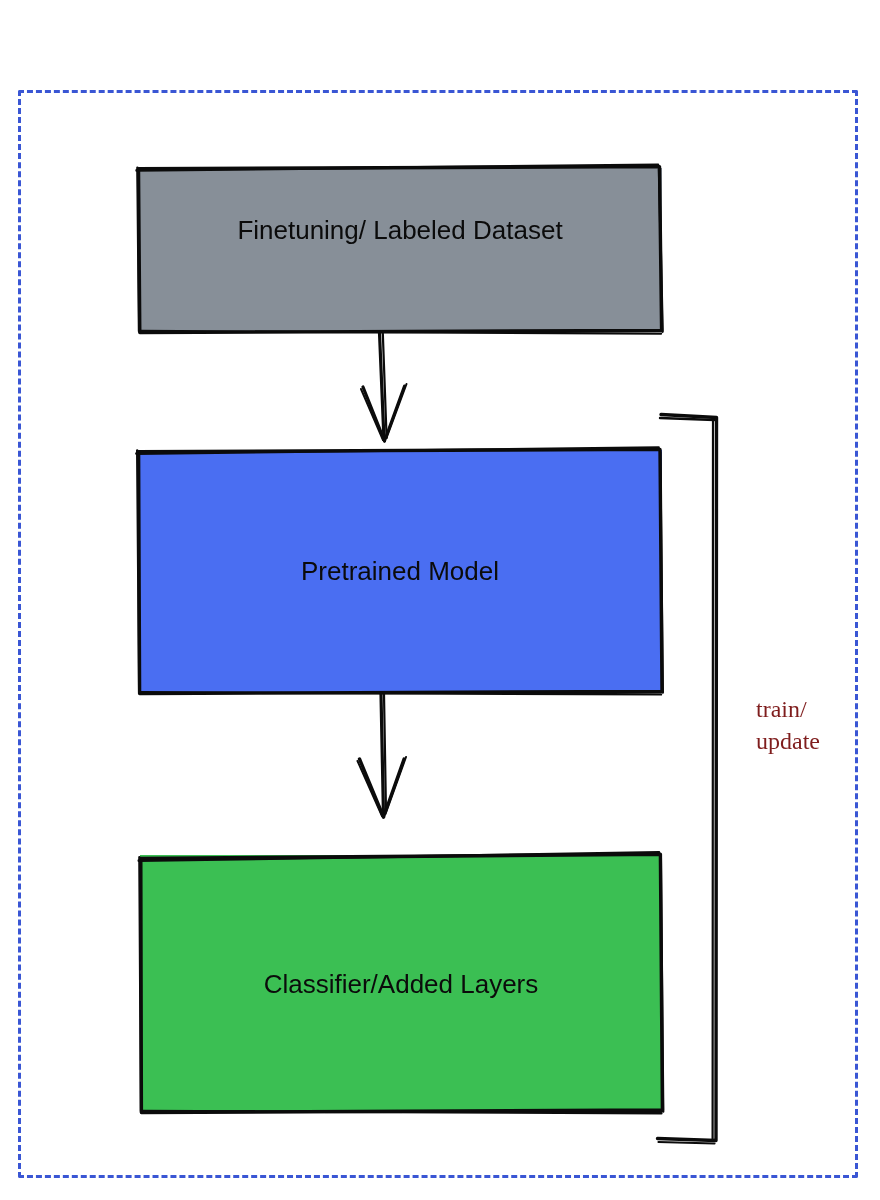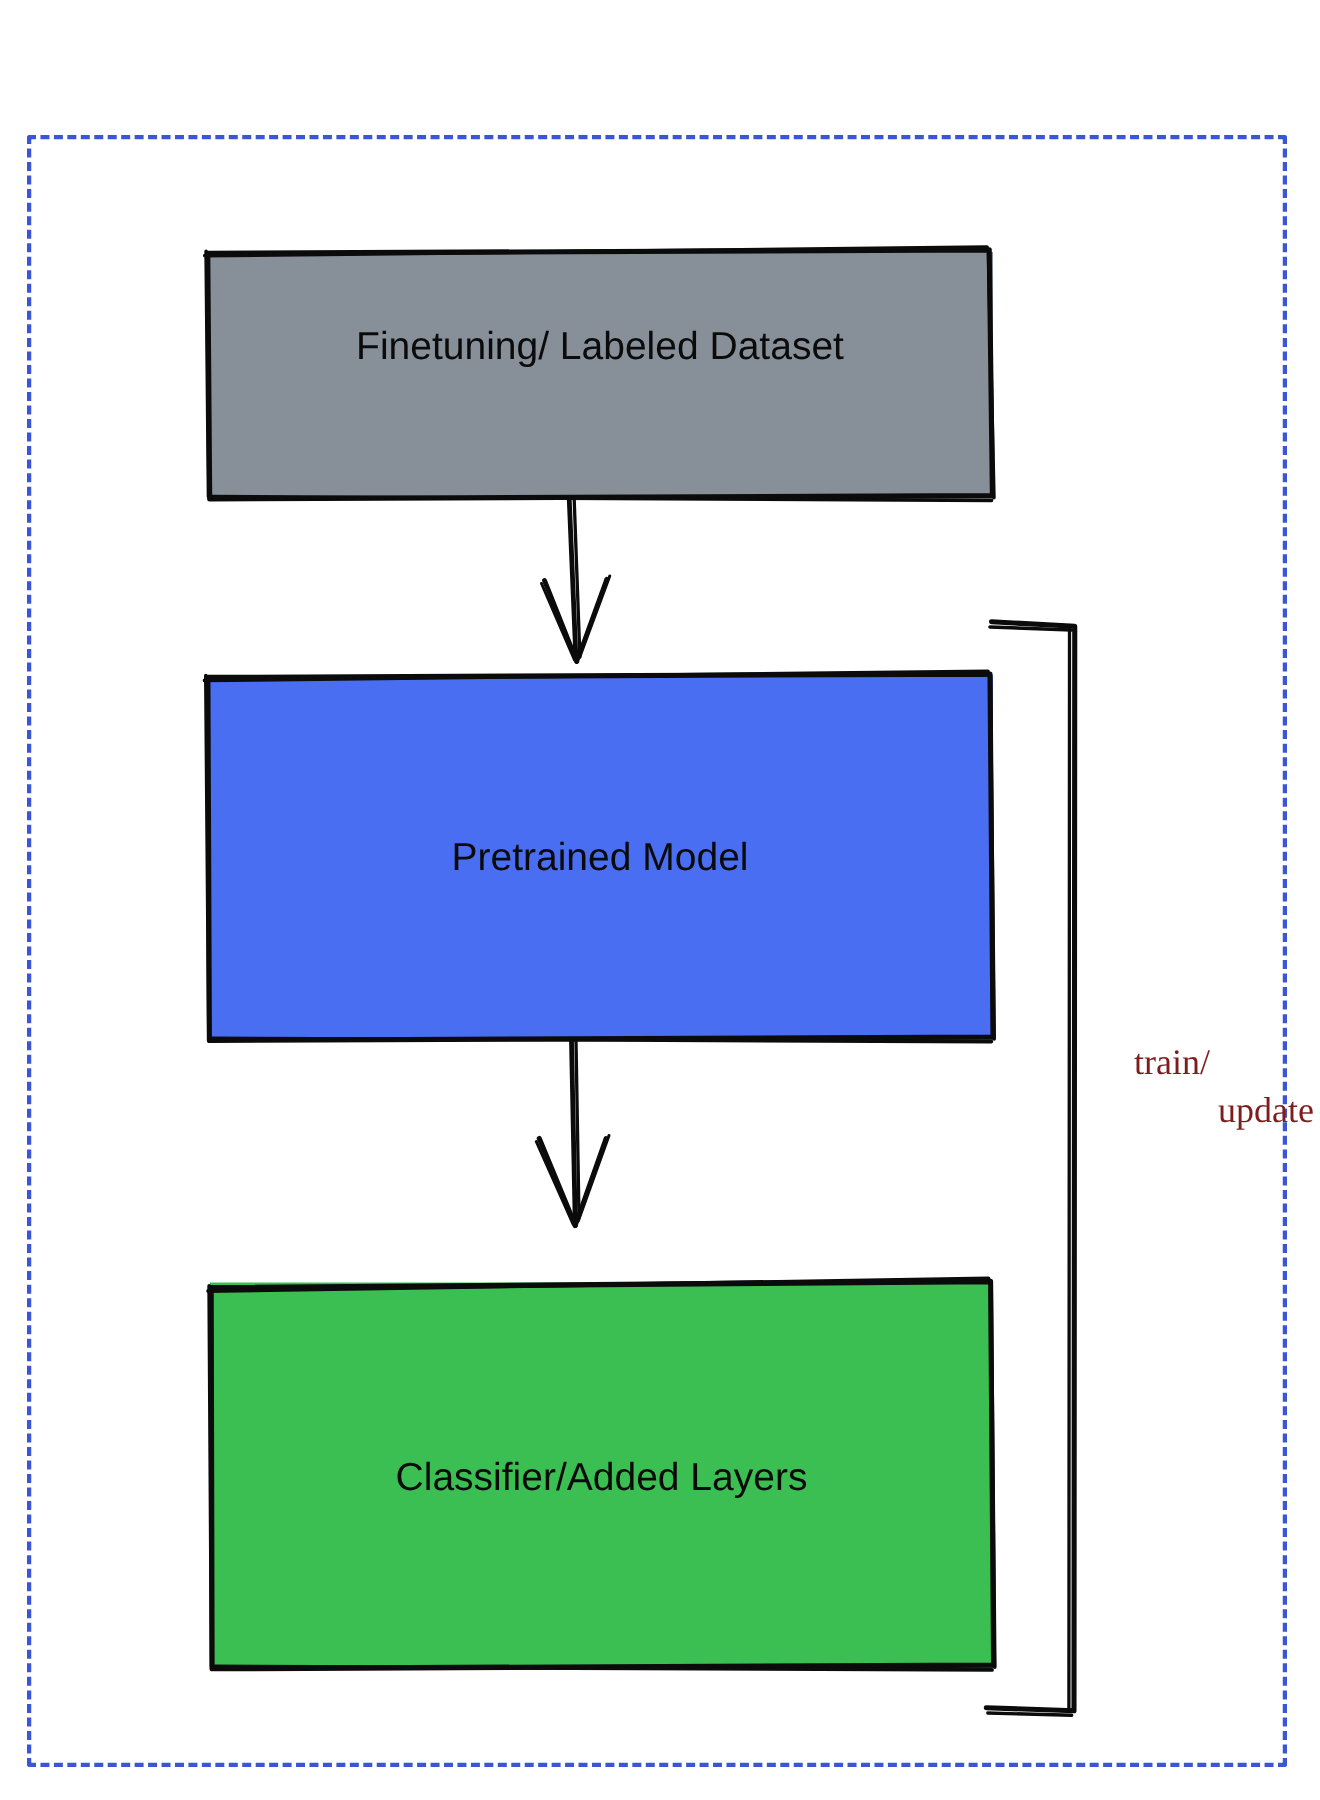--- a/index.html
+++ b/index.html
@@ -110,21 +110,21 @@
     position: absolute;
     left: 728px;
     top: 694px;
     width: 120px;
     font-size: 24px;
     color: #7f1d1d;
     line-height: 1.32;
     font-family: Liberation Serif, serif;
     margin-left: 28px;
   }
-  #loop-label .l2 { display: block; text-align: right; }
+  #loop-label .l2 { display: block; }
 </style>
 </head>
 <body>
 
 <div id="canvas">
 
 
   <div id="dashed-frame"></div>
 
   <div class="node" id="node-dataset">

